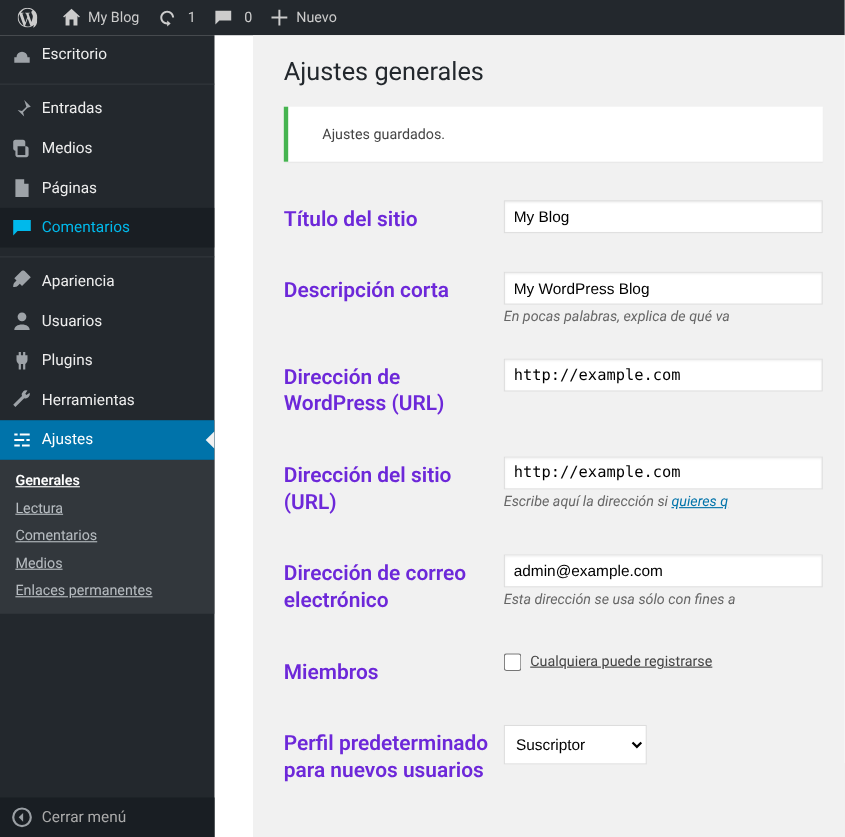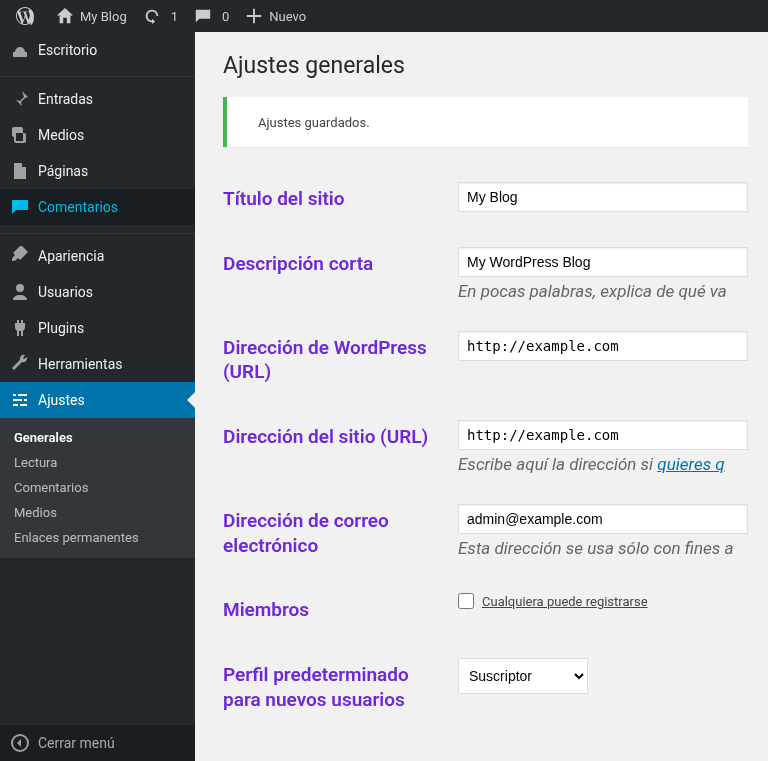--- a/index.html
+++ b/index.html
@@ -5,54 +5,54 @@
 * { margin: 0; padding: 0; box-sizing: border-box; }
 body { font-family: -apple-system, BlinkMacSystemFont, "Segoe UI", Roboto, sans-serif; font-size: 13px; color: #444; overflow: hidden; width: 768px; height: 761px; }
 
 
 .adminbar { height: 32px; background: #23282d; color: #eee; display: flex; align-items: center; padding: 0 8px; font-size: 13px; }
 .adminbar .ab-item { display: flex; align-items: center; padding: 0 8px; height: 32px; color: #ccc; cursor: pointer; }
 .adminbar .ab-icon { font-size: 18px; margin-right: 6px; display: inline-flex; align-items: center; }
 .adminbar .ab-count { margin-left: 4px; }
 
 
-.wrap { display: flex; height: calc(100% - 32px); }
+.wrap { display: flex; height: calc(100% - 32px); gap: 35px; }
 
 
 .sidebar { width: 195px; background: #23282d; color: #eee; display: flex; flex-direction: column; }
 .menu { list-style: none; flex: 1; overflow-y: auto; }
 .menu-item { display: flex; align-items: center; padding: 8px 10px; color: #eee; cursor: pointer; font-size: 14px; min-height: 34px; }
 .menu-item .micon { width: 20px; height: 20px; margin-right: 8px; display: inline-flex; align-items: center; justify-content: center; font-size: 18px; color: rgba(240,245,250,.6); }
 .menu-item.current-top { background: #0073aa; color: #fff; position: relative; }
 .menu-item.current-top .micon { color: #fff; }
 .menu-item.current-top::after { content: ""; position: absolute; right: 0; top: 50%; transform: translateY(-50%); border: 8px solid transparent; border-right-color: #f1f1f1; }
 .menu-item.highlighted { background: #191e23; color: #00b9eb; }
 .menu-item.highlighted .micon { color: #00b9eb; }
 .separator { height: 5px; border-bottom: 1px solid #32373c; margin: 4px 0; }
 .submenu { list-style: none; background: #32373c; padding: 7px 0 8px 0; }
-.submenu li { padding: 5px 22px 5px 14px; color: rgba(240,245,250,.7); cursor: pointer; font-size: 13px; }
+.submenu li { padding: 5px 22px 5px 14px; color: rgba(240,245,250,.7); cursor: pointer; font-size: 13px; text-decoration: underline; }
 .submenu li.current { color: #fff; font-weight: 600; }
 .collapse { background: #191e23; }
 .collapse .menu-item { color: #aaa; }
 
 
 .content { flex: 1; background: #f1f1f1; padding: 10px 20px 0 28px; overflow: hidden; }
 h1.title { font-size: 23px; font-weight: 400; color: #23282d; margin: 10px 0 18px 0; }
 .notice { background: #fff; border-left: 4px solid #46b450; box-shadow: 0 1px 1px rgba(0,0,0,.04); padding: 11px 15px; margin-bottom: 20px; }
 .notice p { margin: .5em 16px; font-size: 13px; }
 
 .form-table { width: 100%; border-collapse: collapse; }
 .form-table th { text-align: left; vertical-align: top; width: 255px; padding: 20px 10px 20px 0; font-weight: 600; font-size: 19px; color: #6d28d9; line-height: 1.3; }
 .form-table td { padding: 15px 0; vertical-align: top; }
 .form-table input[type=text], .form-table input[type=email], .form-table input[type=url] {
   width: 290px; padding: 5px 8px; border: 1px solid #ddd; background: #fff; font-size: 14px;
   box-shadow: inset 0 1px 2px rgba(0,0,0,.07); height: 30px;
 }
 .form-table input.code { font-family: Consolas, Monaco, monospace; }
-.description { font-style: italic; color: #666; font-size: 17px; margin-top: 4px; }
+.description { font-style: italic; color: #666; font-size: 13px; margin-top: 4px; }
 .description a { color: #0073aa; text-decoration: underline; }
 .checkbox-row { display: flex; align-items: center; gap: 8px; text-decoration: underline; }
 .checkbox-row input[type=checkbox] { width: 16px; height: 16px; border: 1px solid #b4b9be; background: #fff; }
 select { height: 36px; border: 1px solid #ddd; background: #fff; font-size: 14px; padding: 2px 6px; min-width: 130px; }
 
 svg { width: 20px; height: 20px; fill: currentColor; }
 .adminbar svg { width: 18px; height: 18px; }
 </style>
 </head>
 <body>

